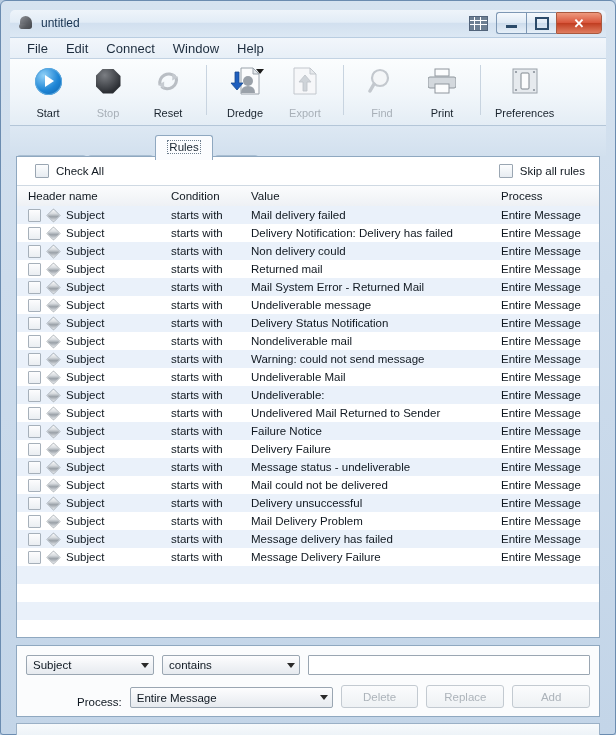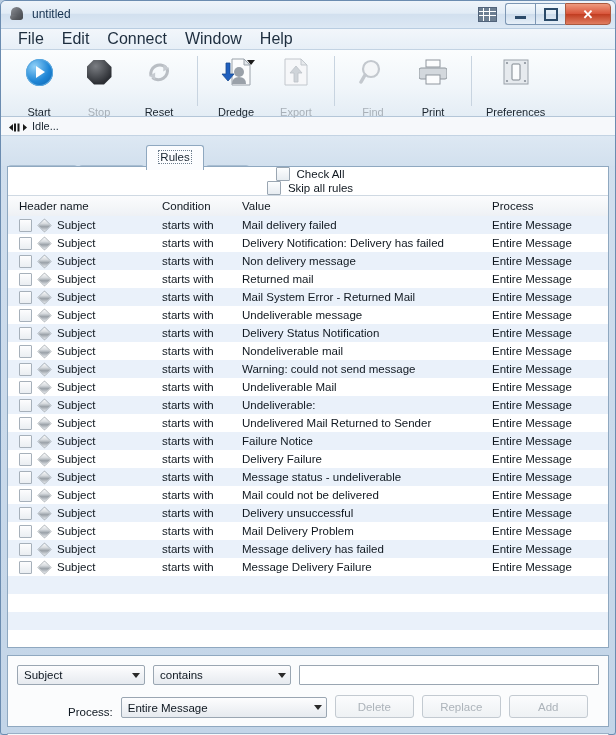--- a/index.html
+++ b/index.html
@@ -8,21 +8,21 @@
     font-family:"Liberation Sans", sans-serif;
     font-size:11px;
     background:#b7cbe0;
   }
   #app{
     position:relative;width:616px;height:735px;
     box-sizing:border-box;
     background:linear-gradient(to bottom,#d6e3f0 0%,#cddcec 38%,#c3d5e8 100%);
     border:1px solid #6b8cb0;
     border-radius:6px 6px 3px 3px;
-    padding:0;
+    padding:9px;
   }
   
   .titlebar{
     position:relative;height:27px;
     background:linear-gradient(to bottom,#eef4fa 0%,#e2ecf6 45%,#d2e0ef 50%,#dce8f4 100%);
     border-radius:5px 5px 0 0;
     border-bottom:1px solid #b9cde1;
   }
   .title-left{position:absolute;left:9px;top:5px;display:flex;align-items:center;gap:7px;}
   .app-icon{width:15px;height:15px;position:relative;}
@@ -55,33 +55,33 @@
     color:#fff;font-weight:bold;font-size:13px;
   }
   .min-glyph{width:11px;height:3px;background:#2b4a69;margin-top:7px;}
   .max-glyph{width:10px;height:9px;border:2px solid #2b4a69;}
   
   .menubar{
     height:20px;background:linear-gradient(to bottom,#f2f6fb,#e7eff7);
     border-bottom:1px solid #c3d3e3;
     display:flex;align-items:center;padding-left:8px;gap:0;
   }
-  .menuitem{padding:2px 9px;font-size:16px;color:#1d2d3e;cursor:default;}
+  .menuitem{padding:2px 9px;font-size:13px;color:#1d2d3e;cursor:default;}
   
   .toolbar{
     height:62px;
     background:linear-gradient(to bottom,#fbfdfe 0%,#f1f6fa 55%,#e4edf5 100%);
     border-bottom:1px solid #b4c6d8;
     display:flex;align-items:flex-start;padding:4px 0 0 8px;
   }
   .tgroup{display:flex;align-items:flex-start;}
   .tsep{width:1px;height:50px;background:#c8d4e0;margin:2px 8px 0 8px;}
   .tbtn{
     width:auto;min-width:48px;padding:2px 6px;
-    display:flex;flex-direction:column;align-items:center;gap:18px;cursor:default;
+    display:flex;flex-direction:column;align-items:center;gap:10px;cursor:default;
   }
   .tbtn .lbl{font-size:11px;color:#19232d;}
   .tbtn.disabled .lbl{color:#a8b0b8;}
   .ico{height:32px;width:34px;display:flex;align-items:center;justify-content:center;position:relative;}
   
   .ic-start{width:27px;height:27px;border-radius:50%;
     background:radial-gradient(circle at 32% 28%,#8fd0f7,#1f86d6 55%,#0b5ea8);
     box-shadow:inset 0 0 0 1px #5aa8df;display:flex;align-items:center;justify-content:center;}
   .ic-start:after{content:"";border-left:9px solid #fff;border-top:6px solid transparent;border-bottom:6px solid transparent;margin-left:3px;}
   
@@ -125,21 +125,21 @@
   }
   .tab.active .inner{border:1px dotted #6d7d8d;padding:0 1px;display:inline-block;}
   
   .panel{
     margin:0 6px 0 6px;
     background:#fff;border:1px solid #8fa8c0;
     height:482px;box-sizing:border-box;position:relative;overflow:hidden;
   }
   .checkrow{
     height:28px;display:flex;align-items:center;justify-content:space-between;
-    padding:0 14px 0 18px;border-bottom:1px solid #cfd9e3;background:#fff;flex-direction:column;
+    padding:0 14px 0 18px;border-bottom:1px solid #cfd9e3;background:#fff;
   }
   .cb{
     width:12px;height:12px;border:1px solid #9aa6b2;
     background:linear-gradient(to bottom,#fcfdfe,#e7ecf1);
     display:inline-block;vertical-align:middle;border-radius:1px;
   }
   .cklabel{display:flex;align-items:center;gap:7px;font-size:11.5px;color:#101820;}
   .thead{
     height:20px;display:flex;align-items:center;
     background:linear-gradient(to bottom,#fbfcfd,#eef1f5);
@@ -331,31 +331,20 @@
               <circle cx="5" cy="22" r="1.1" fill="#8b939b"></circle>
                 <circle cx="23" cy="22" r="1.1" fill="#8b939b"></circle>
             </svg>
           </span>
         </span>
         <span class="lbl">Preferences</span>
       </div>
     </div>
   </div>
 
-  <div class="statusstrip">
-    <span class="netico">
-      <svg viewBox="0 0 18 9" width="18" height="9">
-        <path d="M0 4.5 L4 1 v7 z" fill="#1a1a1a"></path>
-        <rect x="5" y="0.5" width="2" height="8" fill="#1a1a1a"></rect>
-        <rect x="8.5" y="0.5" width="2" height="8" fill="#1a1a1a"></rect>
-        <path d="M18 4.5 L14 1 v7 z" fill="#1a1a1a"></path>
-      </svg>
-    </span>
-    <span>Idle...</span>
-  </div>
 
   <div class="tabstrip">
     <div class="tab"><span>Bounces</span></div>
     <div class="tab"><span>Settings</span></div>
     <div class="tab active"><span class="inner">Rules</span></div>
     <div class="tab"><span>Log</span></div>
   </div>
 
   <div class="panel">
 
@@ -398,21 +387,21 @@
           <div class="c-val">Delivery Notification: Delivery has failed</div>
           <div class="c-proc">Entire Message</div>
         </div>
         <div class="row odd">
           <div class="c-hdr">
             <span class="rowcb"></span>
             <span class="diamond"></span>
             <span>Subject</span>
           </div>
           <div class="c-cond">starts with</div>
-          <div class="c-val">Non delivery message</div>
+          <div class="c-val">Non delivery could</div>
           <div class="c-proc">Entire Message</div>
         </div>
         <div class="row even">
           <div class="c-hdr">
             <span class="rowcb"></span>
             <span class="diamond"></span>
             <span>Subject</span>
           </div>
           <div class="c-cond">starts with</div>
           <div class="c-val">Returned mail</div>

